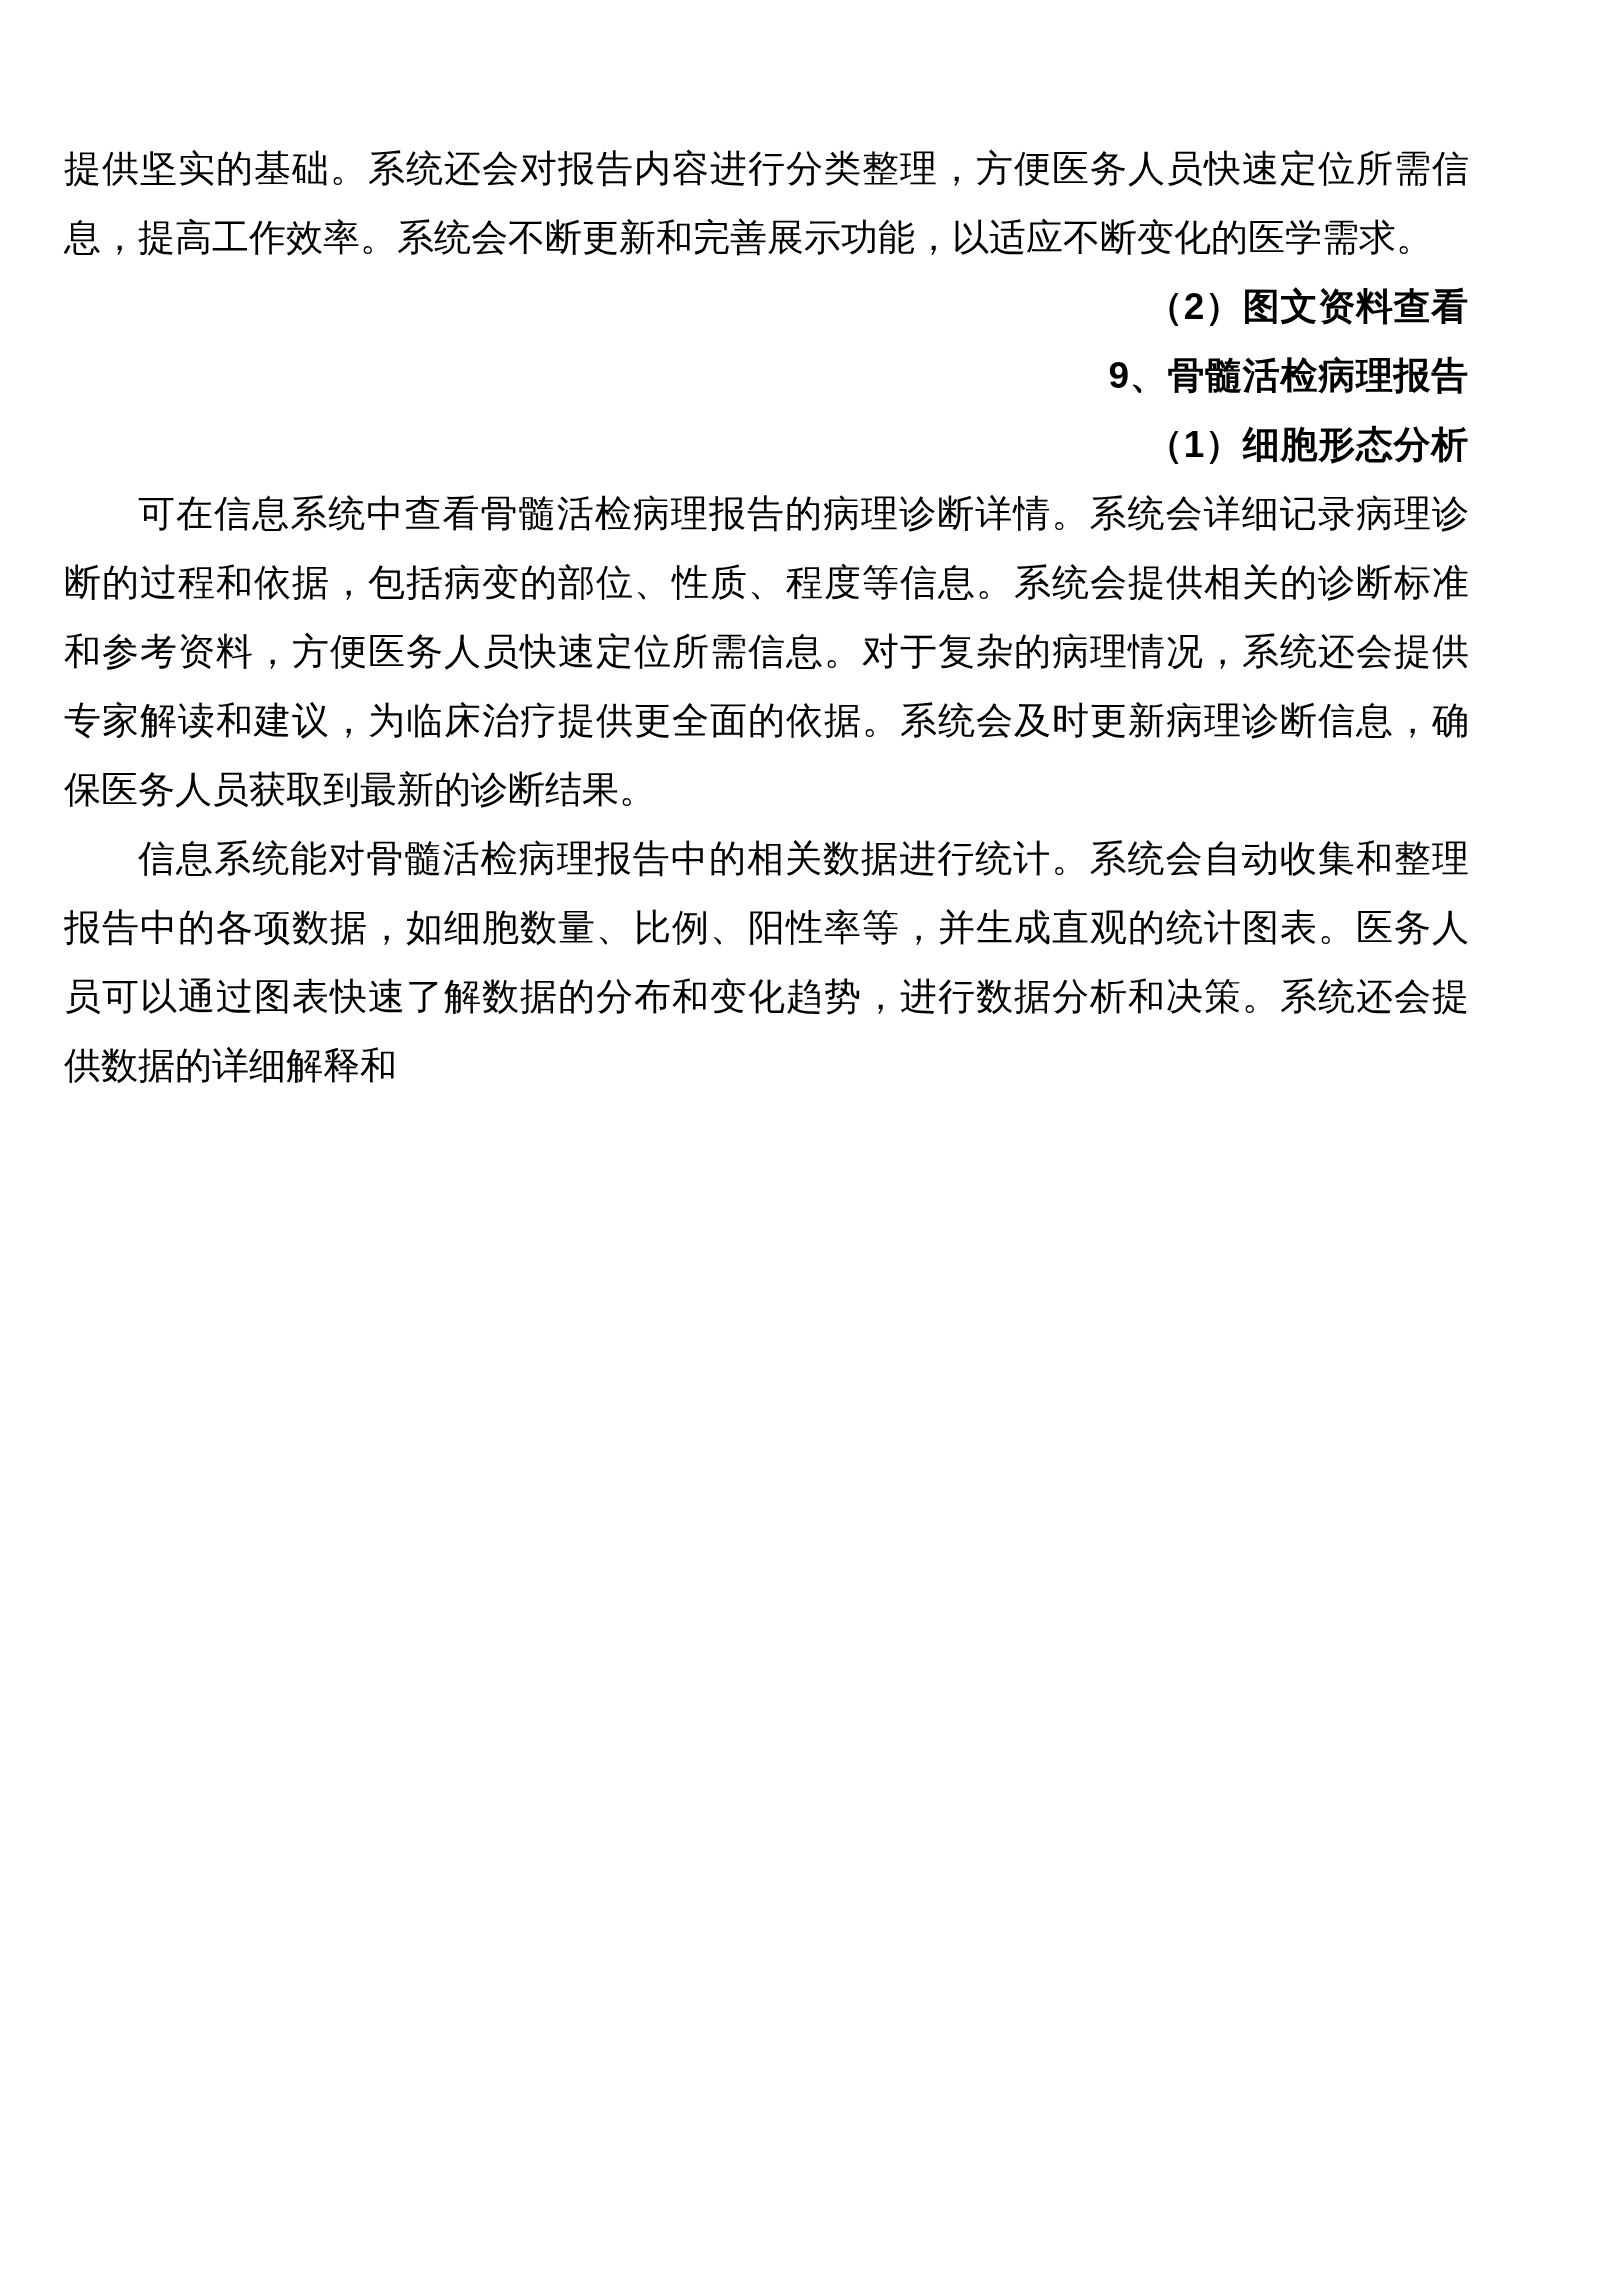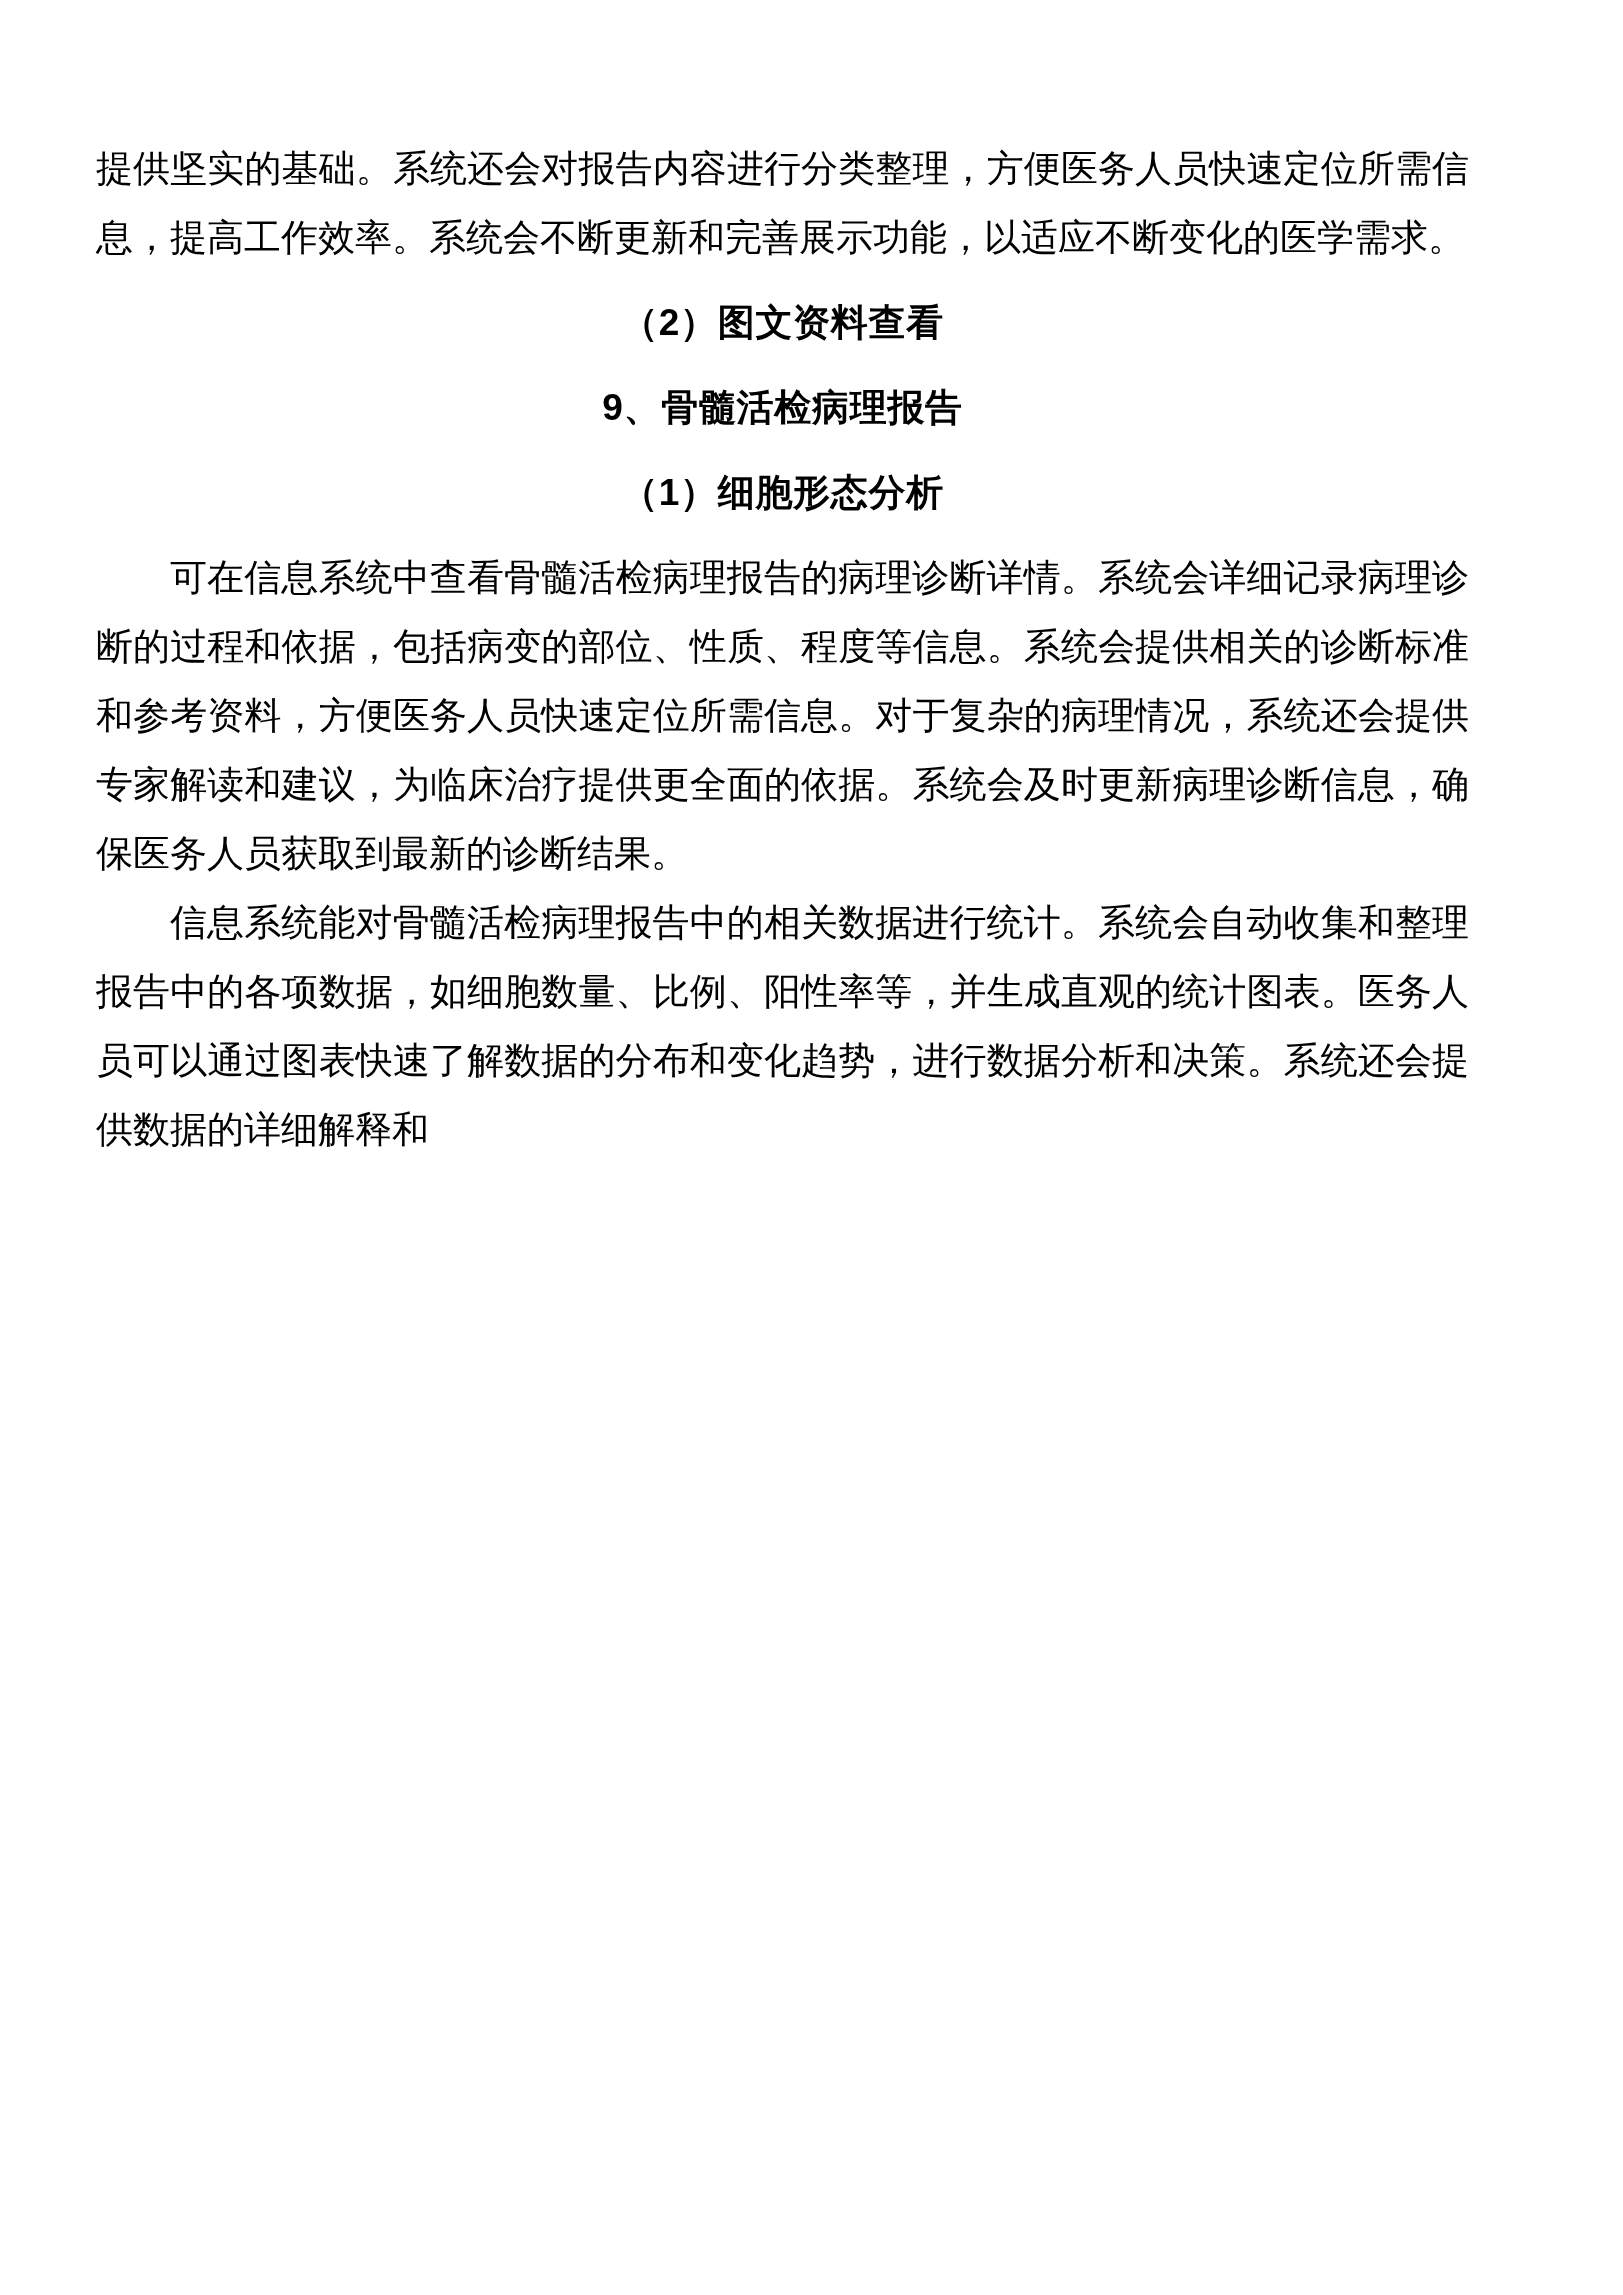--- a/index.html
+++ b/index.html
@@ -6,43 +6,43 @@
     margin: 0;
     padding: 0;
     background: #ffffff;
   }
   .page {
     position: relative;
     width: 1623px;
     height: 2295px;
     box-sizing: border-box;
     margin: 0 auto;
-    padding: 134px 154px 0 96px;
+    padding: 134px 154px 0 64px;
     background: #ffffff;
     color: #000000;
     font-family: "Liberation Serif", serif;
     font-size: 37px;
     line-height: 69px;
     text-align: justify;
     overflow: hidden;
   }
   .para {
     margin: 0;
     text-indent: 2em;
   }
   .para.cont {
     text-indent: 0;
   }
   .heading {
-    margin: 16px;
+    margin: 0;
     font-family: "Liberation Sans", sans-serif;
     font-weight: bold;
     font-size: 37px;
     line-height: 69px;
-    text-align: center;
+    text-align: right;
     letter-spacing: 0.7px;
   }
 </style>
 </head>
 <body>
 
 <div class="page">
   <p class="para cont">提供坚实的基础。系统还会对报告内容进行分类整理，方便医务人员快速定位所需信息，提高工作效率。系统会不断更新和完善展示功能，以适应不断变化的医学需求。</p>
   <h3 class="heading">（2）图文资料查看</h3>
   <h2 class="heading">9、骨髓活检病理报告</h2>

